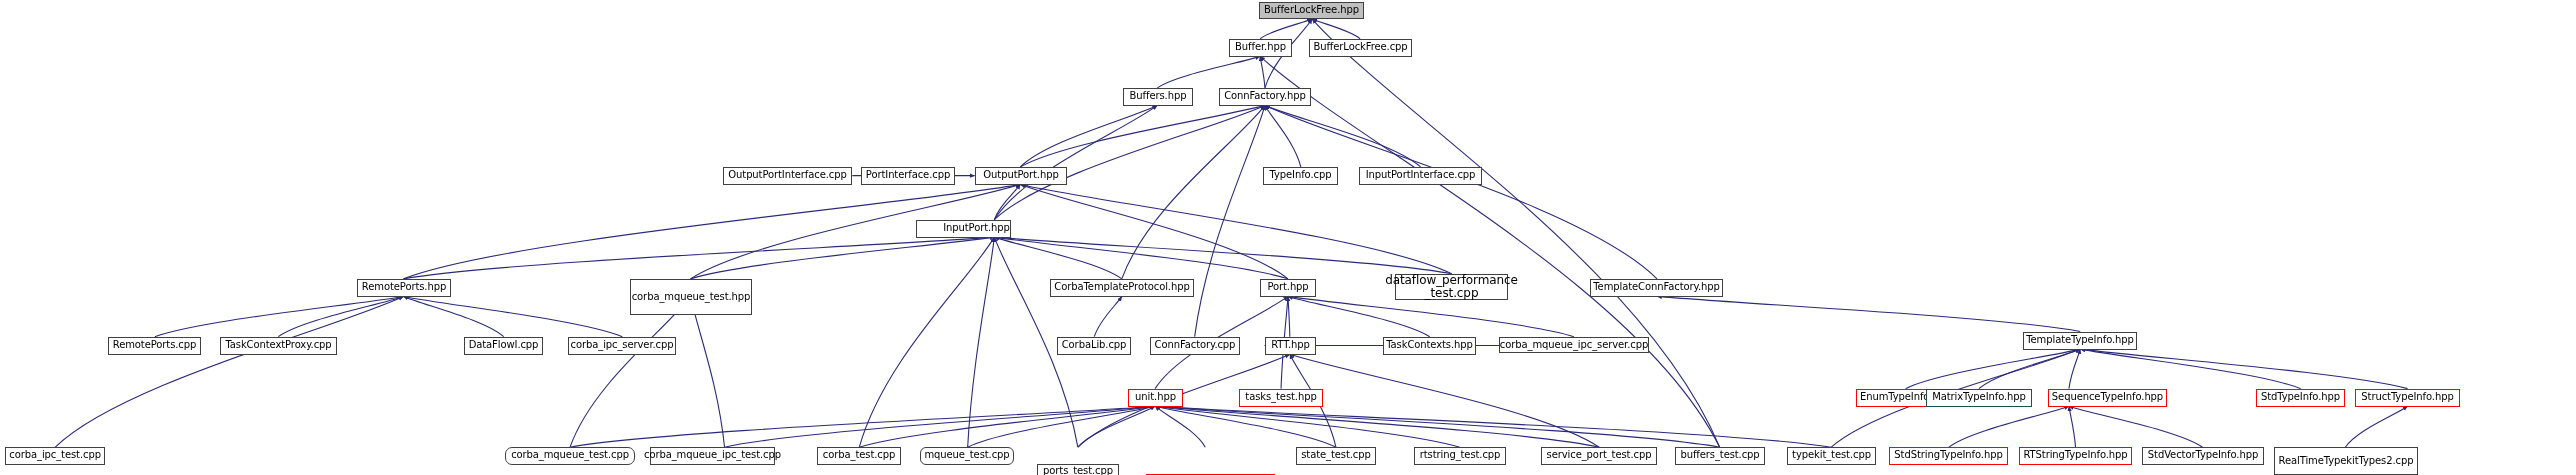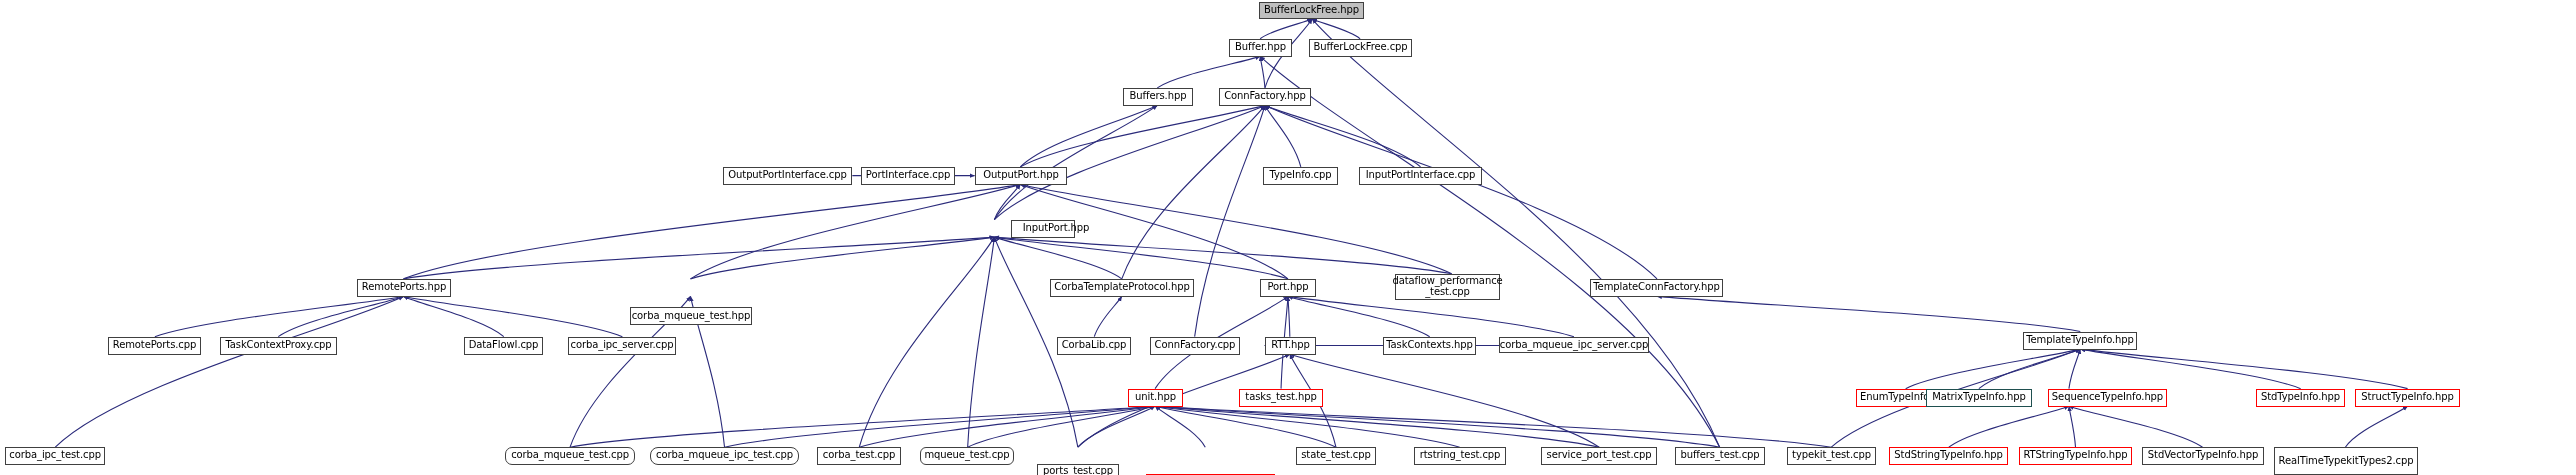--- a/index.html
+++ b/index.html
@@ -131,26 +131,26 @@
 <div class="node root" style="left: 1259px; top: 1.5px; width: 105px; height: 17.6px;">BufferLockFree.hpp</div>
     <div class="node" style="left: 1229px; top: 39px; width: 63px; height: 17.6px;">Buffer.hpp</div>
     <div class="node" style="left: 1309px; top: 39px; width: 103px; height: 17.6px;">BufferLockFree.cpp</div>
     <div class="node" style="left: 1123px; top: 88px; width: 70px; height: 17.6px;">Buffers.hpp</div>
     <div class="node" style="left: 1219px; top: 88px; width: 92px; height: 17.6px;">ConnFactory.hpp</div>
     <div class="node" style="left: 723px; top: 167px; width: 129px; height: 17.6px;">OutputPortInterface.cpp</div>
     <div class="node" style="left: 861px; top: 167px; width: 94px; height: 17.6px;">PortInterface.cpp</div>
     <div class="node" style="left: 975px; top: 167px; width: 92px; height: 17.6px;">OutputPort.hpp</div>
     <div class="node" style="left: 1263px; top: 167px; width: 75px; height: 17.6px;">TypeInfo.cpp</div>
     <div class="node" style="left: 1359px; top: 167px; width: 123px; height: 17.6px;">InputPortInterface.cpp</div>
-    <div class="node" style="left: 1011px; top: 220px; width: 64px; height: 17.6px; padding-left: 26px;">InputPort.hpp</div>
+    <div class="node" style="left: 916px; top: 220px; width: 95px; height: 17.6px; padding-left: 26px;">InputPort.hpp</div>
     <div class="node" style="left: 357px; top: 279px; width: 94px; height: 17.6px;">RemotePorts.hpp</div>
-    <div class="node" style="left: 630px; top: 279px; width: 122px; height: 18px; margin-top: 28px;">corba_mqueue_test.hpp</div>
+    <div class="node" style="left: 630px; top: 279px; width: 122px; height: 36px;">corba_mqueue_test.hpp</div>
     <div class="node" style="left: 1050px; top: 279px; width: 144px; height: 17.6px;">CorbaTemplateProtocol.hpp</div>
     <div class="node" style="left: 1260px; top: 279px; width: 56px; height: 17.6px;">Port.hpp</div>
-    <div class="node" style="left: 1395px; top: 274px; width: 105px; height: 26px; font-size: 10px;">dataflow_performance
+    <div class="node" style="left: 1395px; top: 274px; width: 113px; height: 26px; font-size: 12px;">dataflow_performance
 _test.cpp</div>
     <div class="node" style="left: 1590px; top: 279px; width: 133px; height: 17.6px;">TemplateConnFactory.hpp</div>
     <div class="node" style="left: 2023px; top: 332px; width: 114px; height: 17.6px;">TemplateTypeInfo.hpp</div>
     <div class="node" style="left: 108px; top: 337px; width: 93px; height: 17.6px;">RemotePorts.cpp</div>
     <div class="node" style="left: 220px; top: 337px; width: 117px; height: 17.6px;">TaskContextProxy.cpp</div>
     <div class="node" style="left: 464px; top: 337px; width: 79px; height: 17.6px;">DataFlowI.cpp</div>
     <div class="node" style="left: 568px; top: 337px; width: 108px; height: 17.6px;">corba_ipc_server.cpp</div>
     <div class="node" style="left: 1057px; top: 337px; width: 74px; height: 17.6px;">CorbaLib.cpp</div>
     <div class="node" style="left: 1150px; top: 337px; width: 90px; height: 17.6px;">ConnFactory.cpp</div>
     <div class="node" style="left: 1265px; top: 337px; width: 51px; height: 17.6px;">RTT.hpp</div>
@@ -158,21 +158,21 @@
     <div class="node" style="left: 1499px; top: 337px; width: 150px; height: 16px;">corba_mqueue_ipc_server.cpp</div>
     <div class="node red" style="left: 1128px; top: 389px; width: 55px; height: 17.6px;">unit.hpp</div>
     <div class="node red" style="left: 1239px; top: 389px; width: 84px; height: 17.6px;">tasks_test.hpp</div>
     <div class="node red" style="left: 1856px; top: 389px; width: 99px; height: 17.6px;">EnumTypeInfo.hpp</div>
     <div class="node teal" style="left: 1926px; top: 389px; width: 106px; height: 17.6px;">MatrixTypeInfo.hpp</div>
     <div class="node red" style="left: 2009px; top: 389px; width: 119px; height: 17.6px; margin-left: 39px;">SequenceTypeInfo.hpp</div>
     <div class="node red" style="left: 2256px; top: 389px; width: 89px; height: 17.6px;">StdTypeInfo.hpp</div>
     <div class="node red" style="left: 2355px; top: 389px; width: 105px; height: 17.6px;">StructTypeInfo.hpp</div>
     <div class="node" style="left: 5.1px; top: 447px; width: 100px; height: 17.6px;">corba_ipc_test.cpp</div>
     <div class="node" style="left: 505px; top: 447px; width: 130px; height: 17.6px; border-radius: 7px;">corba_mqueue_test.cpp</div>
-    <div class="node" style="left: 650px; top: 447px; width: 149px; height: 17.6px; border-radius: 8px;">corba_mqueue_ipc_test.cpp</div>
+    <div class="node" style="left: 650px; top: 447px; width: 125px; height: 17.6px;">corba_mqueue_ipc_test.cpp</div>
     <div class="node" style="left: 817px; top: 447px; width: 84px; height: 17.6px;">corba_test.cpp</div>
     <div class="node" style="left: 920px; top: 447px; width: 94px; height: 17.6px; border-radius: 6px;">mqueue_test.cpp</div>
     <div class="node" style="left: 1037px; top: 464px; width: 82px; height: 14px;">ports_test.cpp</div>
     <div class="node red" style="left: 1146px; top: 474px; width: 129px; height: 17.6px;">datasource_fixture.hpp</div>
     <div class="node" style="left: 1296px; top: 447px; width: 80px; height: 17.6px;">state_test.cpp</div>
     <div class="node" style="left: 1414px; top: 447px; width: 92px; height: 17.6px;">rtstring_test.cpp</div>
     <div class="node" style="left: 1541px; top: 447px; width: 116px; height: 17.6px;">service_port_test.cpp</div>
     <div class="node" style="left: 1675px; top: 447px; width: 90px; height: 17.6px;">buffers_test.cpp</div>
     <div class="node" style="left: 1787px; top: 447px; width: 89px; height: 17.6px;">typekit_test.cpp</div>
     <div class="node red" style="left: 1889px; top: 447px; width: 119px; height: 17.6px;">StdStringTypeInfo.hpp</div>

